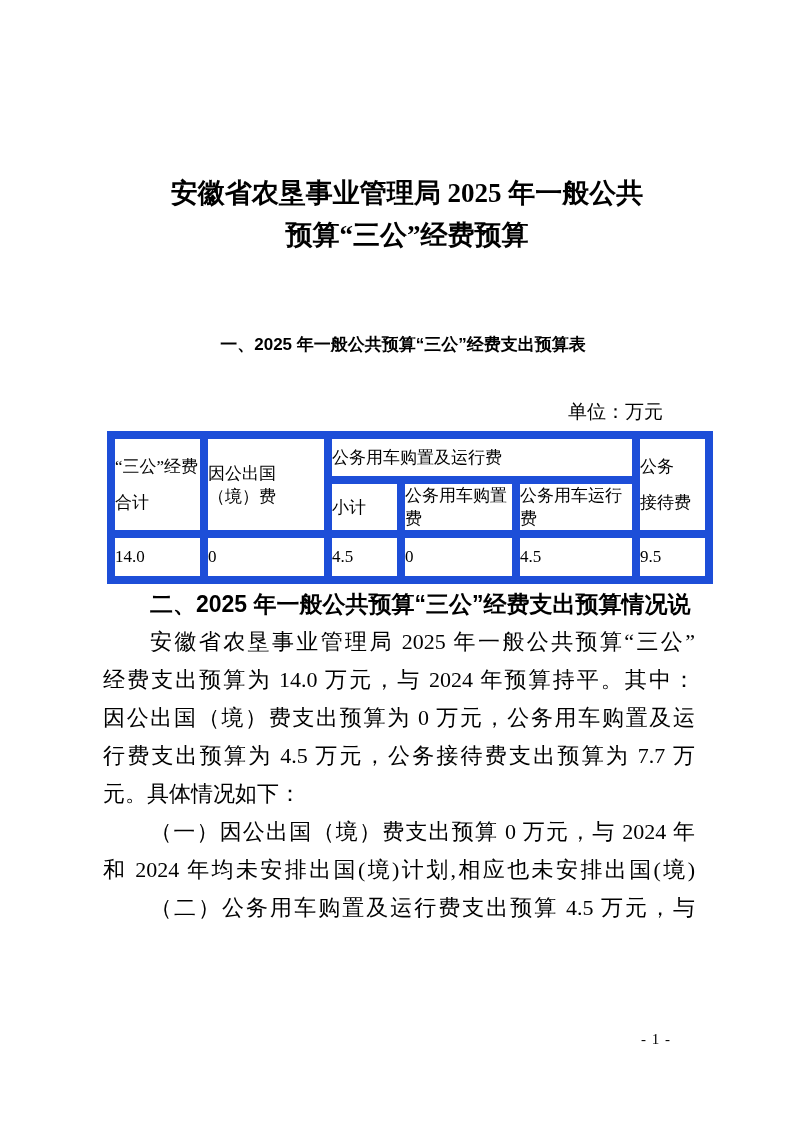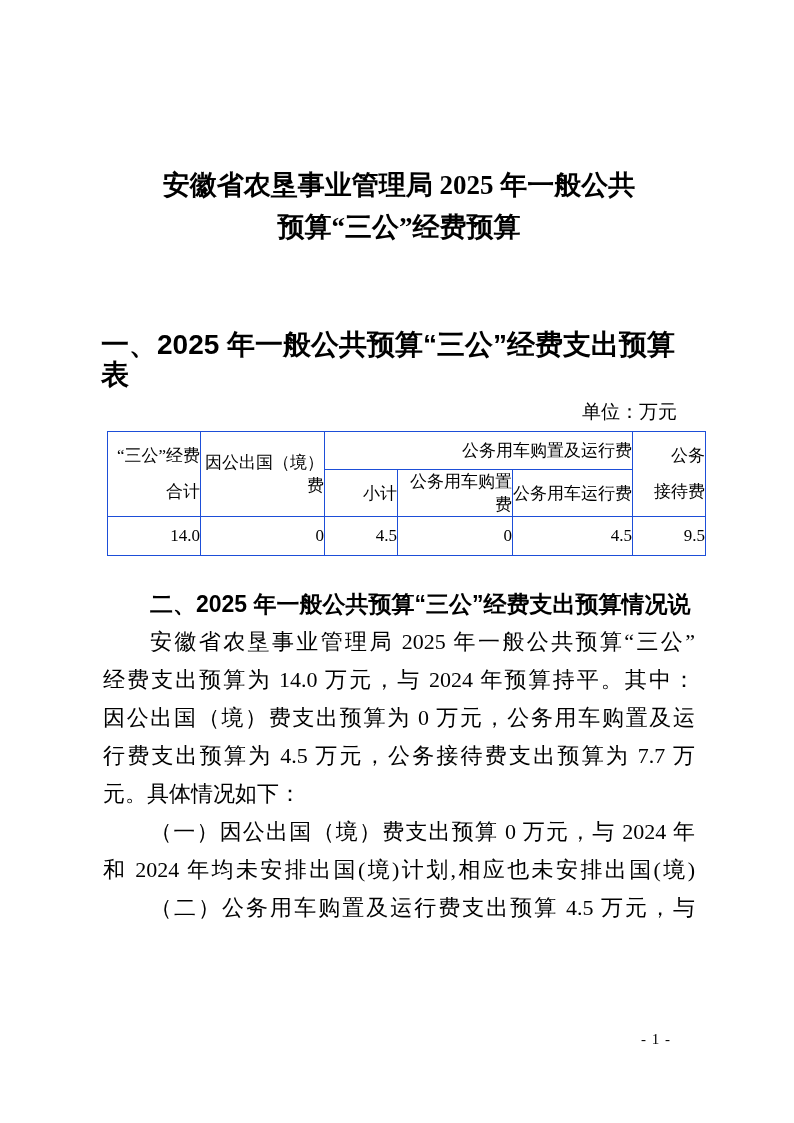--- a/index.html
+++ b/index.html
@@ -12,52 +12,52 @@
     color: #000000;
     font-family: "Liberation Serif", "DejaVu Serif", serif;
     overflow: hidden;
   }
   .doc-title {
     position: absolute;
     left: 103px; top: 164px; width: 592px;
     text-align: center;
     font-size: 27px;
     font-weight: bold;
-    margin: 0;
+    margin: 8px;
   }
   .doc-title .t-line { display: block; line-height: 42px; }
   .sec-heading-1 {
     position: absolute;
-    left: 101px; top: 330px; width: 592px;
-    text-align: left;
+    left: 107px; top: 330px; width: 592px;
+    text-align: center;
     font-family: "Liberation Sans", "DejaVu Sans", sans-serif;
-    font-size: 28px;
+    font-size: 17px;
     font-weight: bold;
     line-height: 30px;
     margin: 0;
   }
   .unit-line {
     position: absolute;
-    left: 107px; top: 399px; width: 598px;
+    left: 93px; top: 399px; width: 598px;
     box-sizing: border-box;
     padding-right: 28px;
     text-align: right;
     font-size: 19px;
     line-height: 26px;
   }
   table.budget {
     position: absolute;
     left: 107px; top: 431px;
     width: 598px;
     border-collapse: collapse;
     table-layout: fixed;
   }
   table.budget td {
-    border: 1px solid #1d4ed8;
-    text-align: right;
+    border: 8px solid #1d4ed8;
+    text-align: left;
     vertical-align: middle;
     font-size: 17px;
     padding: 0;
   }
   tr.hrow1 td { height: 37px; }
   tr.hrow2 td { height: 37px; }
   tr.drow  td { height: 38px; }
   td.pre { white-space: pre-line; line-height: 36px; }
   .body-text {
     position: absolute;

